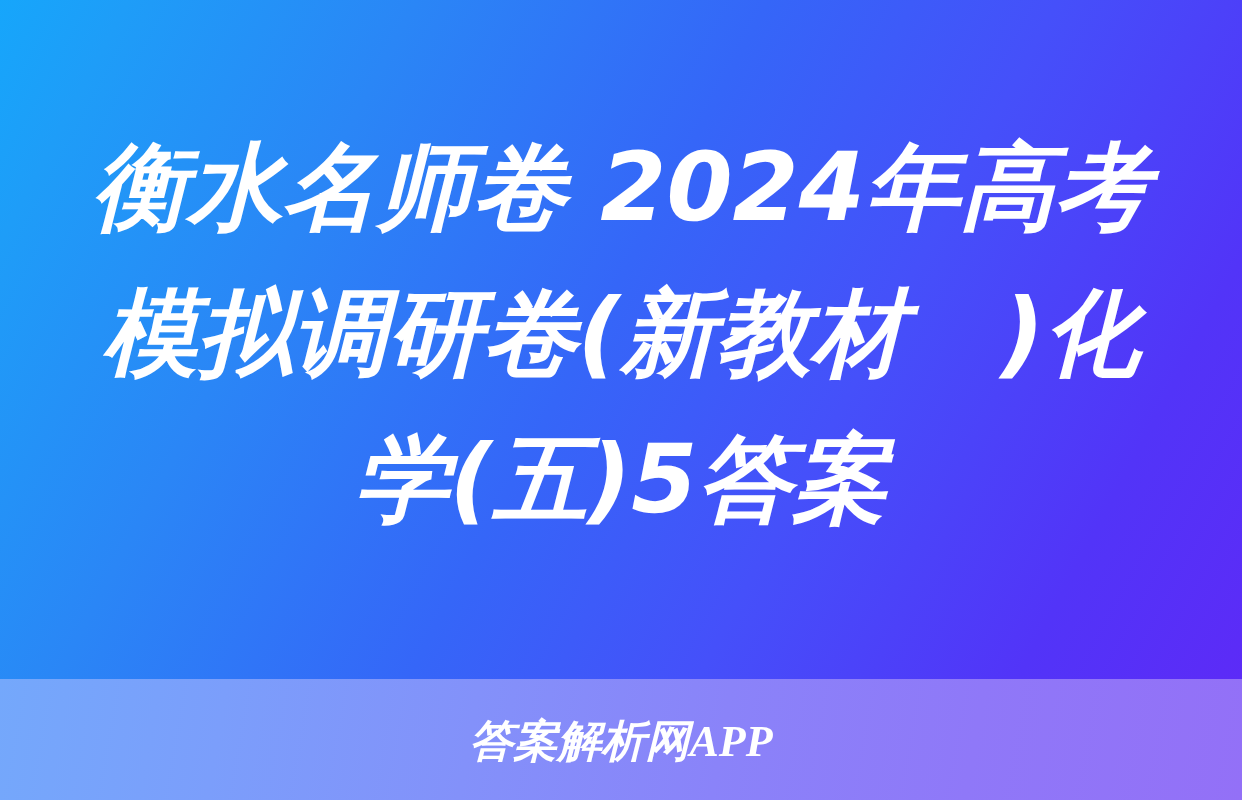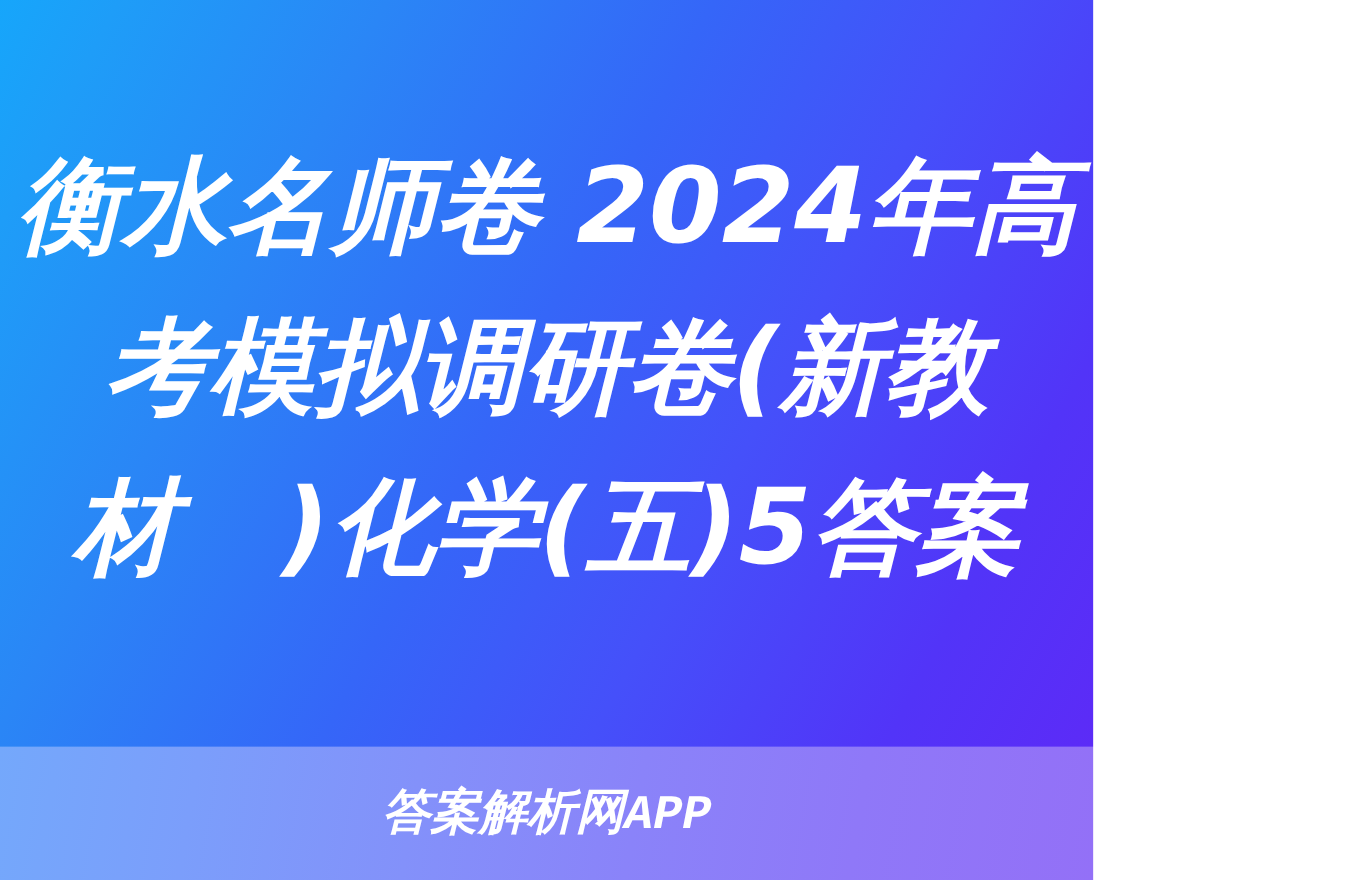--- a/index.html
+++ b/index.html
@@ -11,21 +11,21 @@
     width: 1242px;
     height: 800px;
     overflow: hidden;
     font-family: "Liberation Sans", "DejaVu Sans", sans-serif;
     background: #ffffff;
   }
 
   
   .poster {
     position: relative;
-    width: 994px;
+    width: 1242px;
     height: 800px;
     overflow: hidden;
     display: flex;
     flex-direction: column;
   }
 
   
   .hero {
     position: relative;
     width: 100%;
@@ -79,21 +79,21 @@
     display: flex;
     align-items: center;
     justify-content: center;
     overflow: hidden;
   }
 
   .watermark-text {
     margin: 0;
     padding: 0;
     color: #ffffff;
-    font-family: Liberation Mono, monospace;
+    font-family: Liberation Serif, serif;
     font-size: 44px;
     font-weight: 700;
     font-style: italic;
     line-height: 1;
     letter-spacing: 0px;
     white-space: nowrap;
     transform: translateY(2px);
   }
 </style>
 </head>

